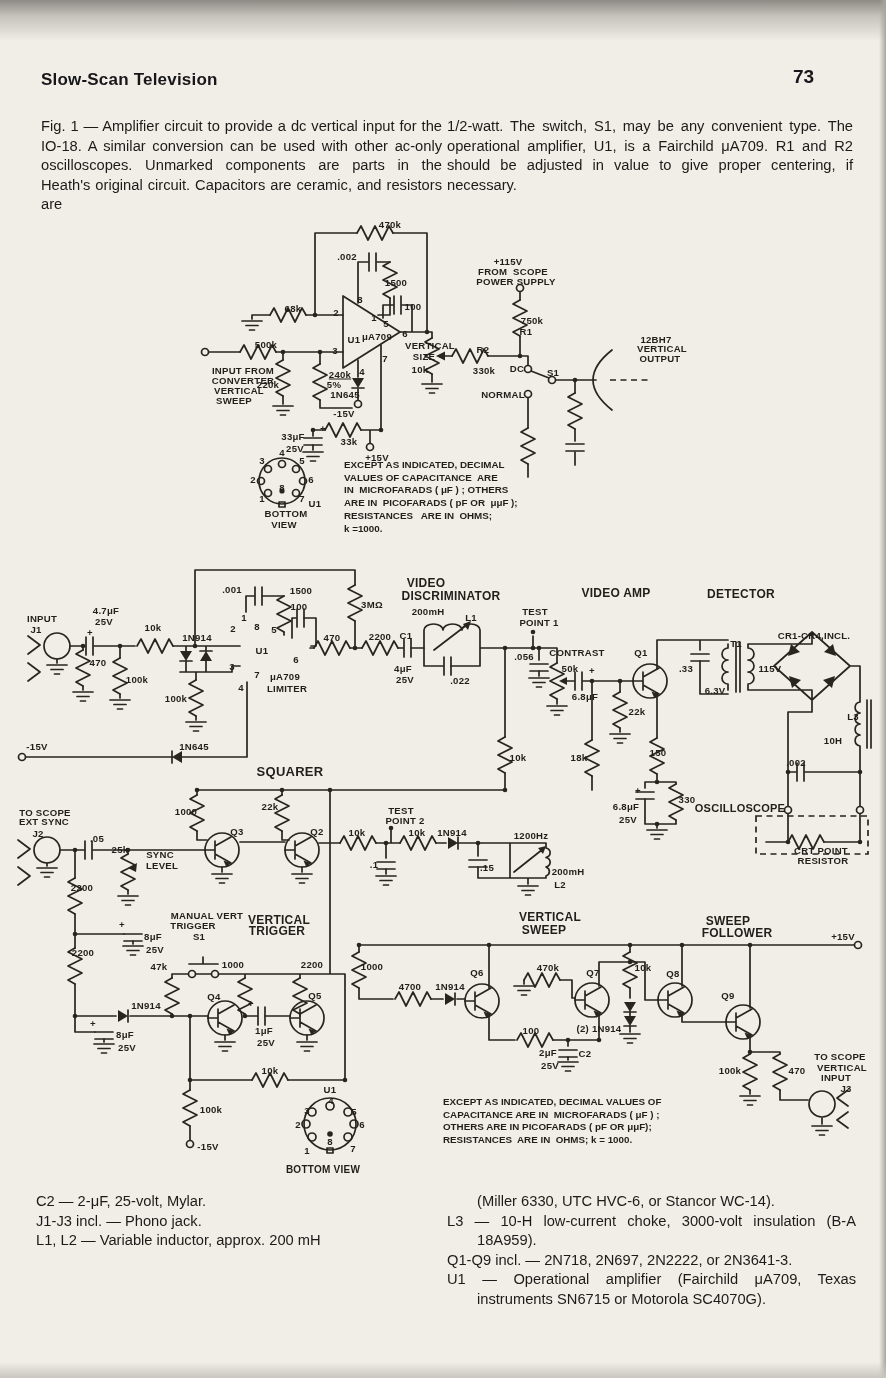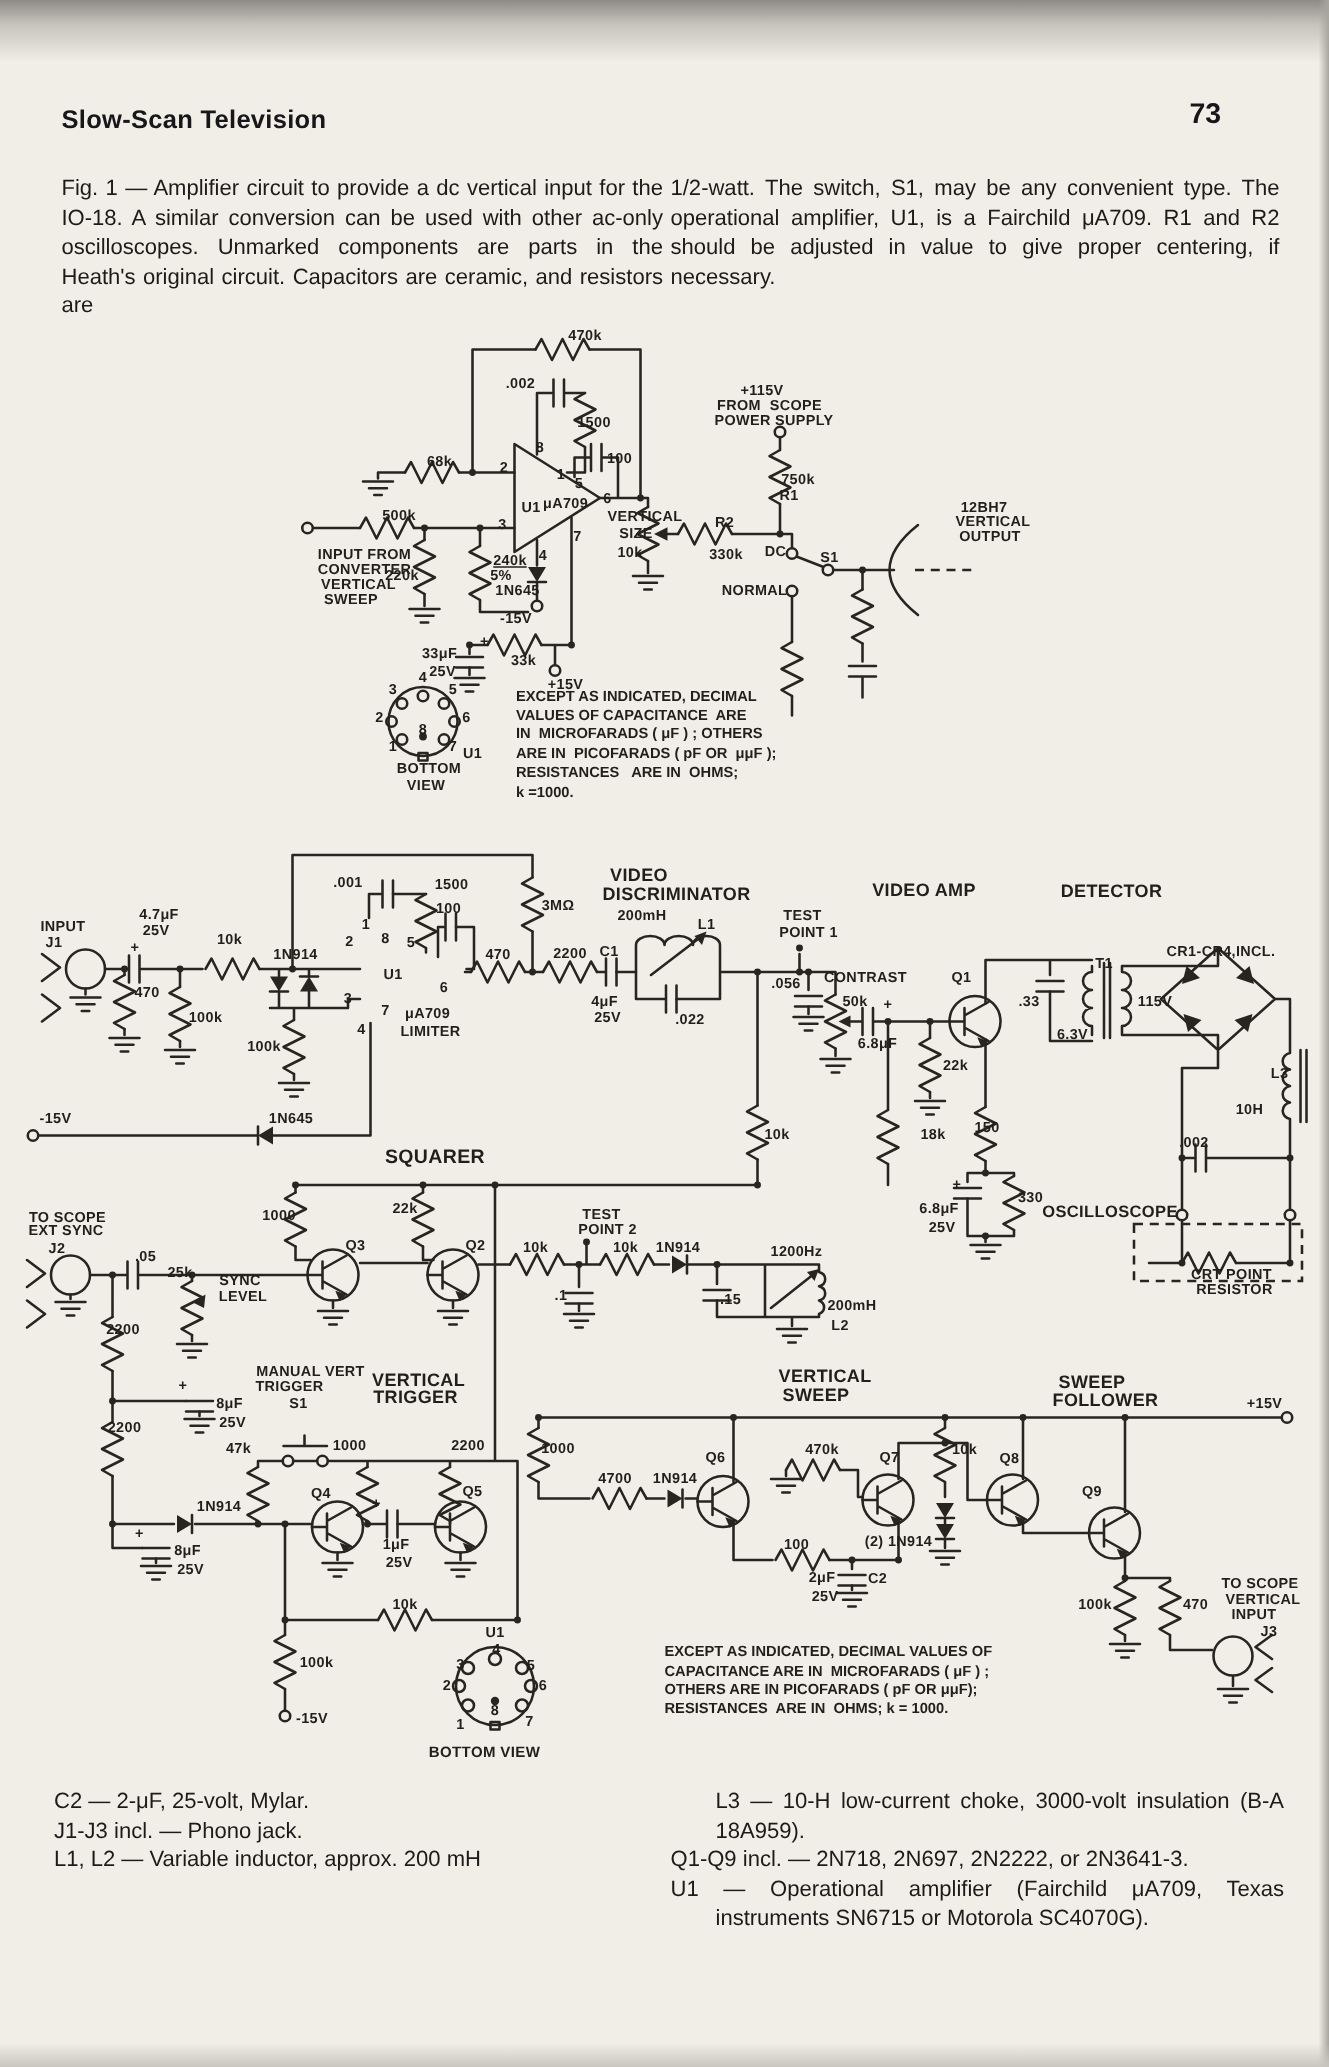--- a/index.html
+++ b/index.html
@@ -526,21 +526,21 @@
       <span class="slabel" style="left: 460px; top: 680px;">.022</span>
       <span class="slabel" style="left: 535px; top: 611px;">TEST</span>
       <span class="slabel" style="left: 539px; top: 622px;">POINT 1</span>
       <span class="slabel" style="left: 524px; top: 656px;">.056</span>
       <span class="slabel" style="left: 577px; top: 652px;">CONTRAST</span>
       <span class="slabel" style="left: 570px; top: 668px;">50k</span>
       <span class="slabel" style="left: 592px; top: 670px;">+</span>
       <span class="slabel" style="left: 585px; top: 696px;">6.8μF</span>
       <span class="slabel" style="left: 641px; top: 652px;">Q1</span>
       <span class="slabel" style="left: 637px; top: 711px;">22k</span>
-      <span class="slabel" style="left: 579px; top: 757px; margin-left: 43px;">18k</span>
+      <span class="slabel" style="left: 579px; top: 757px;">18k</span>
       <span class="slabel" style="left: 518px; top: 757px;">10k</span>
       <span class="slabel" style="left: 616px; top: 593px; font-size: 12px;">VIDEO AMP</span>
       <span class="slabel" style="left: 741px; top: 594px; font-size: 12px;">DETECTOR</span>
       <span class="slabel" style="left: 814px; top: 635px;">CR1-CR4,INCL.</span>
       <span class="slabel" style="left: 736px; top: 643px;">T1</span>
       <span class="slabel" style="left: 686px; top: 668px;">.33</span>
       <span class="slabel" style="left: 715px; top: 690px;">6.3V</span>
       <span class="slabel" style="left: 770px; top: 668px;">115V</span>
       <span class="slabel" style="left: 853px; top: 716px;">L3</span>
       <span class="slabel" style="left: 833px; top: 740px;">10H</span>
@@ -636,17 +636,18 @@
       <span class="slabel" style="left: 846px; top: 1088px;">J3</span>
       <div class="snote" style="left: 443px; top: 1096px;"><div>EXCEPT AS INDICATED, DECIMAL VALUES OF</div><div>CAPACITANCE ARE IN  MICROFARADS ( μF ) ;</div><div>OTHERS ARE IN PICOFARADS ( pF OR μμF);</div><div>RESISTANCES  ARE IN  OHMS; k = 1000.</div></div>
     </div>
 
   <div class="caption cap-f2-left">
       <div class="part">C2 — 2-μF, 25-volt, Mylar.</div>
       <div class="part">J1-J3 incl. — Phono jack.</div>
       <div class="part">L1, L2 — Variable inductor, approx. 200 mH</div>
     </div>
   <div class="caption cap-f2-right">
+      <div class="part">(Miller 6330, UTC HVC-6, or Stancor WC-14).</div>
       <div class="part">L3 — 10-H low-current choke, 3000-volt insulation (B-A 18A959).</div>
       <div class="part">Q1-Q9 incl. — 2N718, 2N697, 2N2222, or 2N3641-3.</div>
       <div class="part">U1 — Operational amplifier (Fairchild μA709, Texas instruments SN6715 or Motorola SC4070G).</div>
     </div>
 </div>
 
 </body></html>

